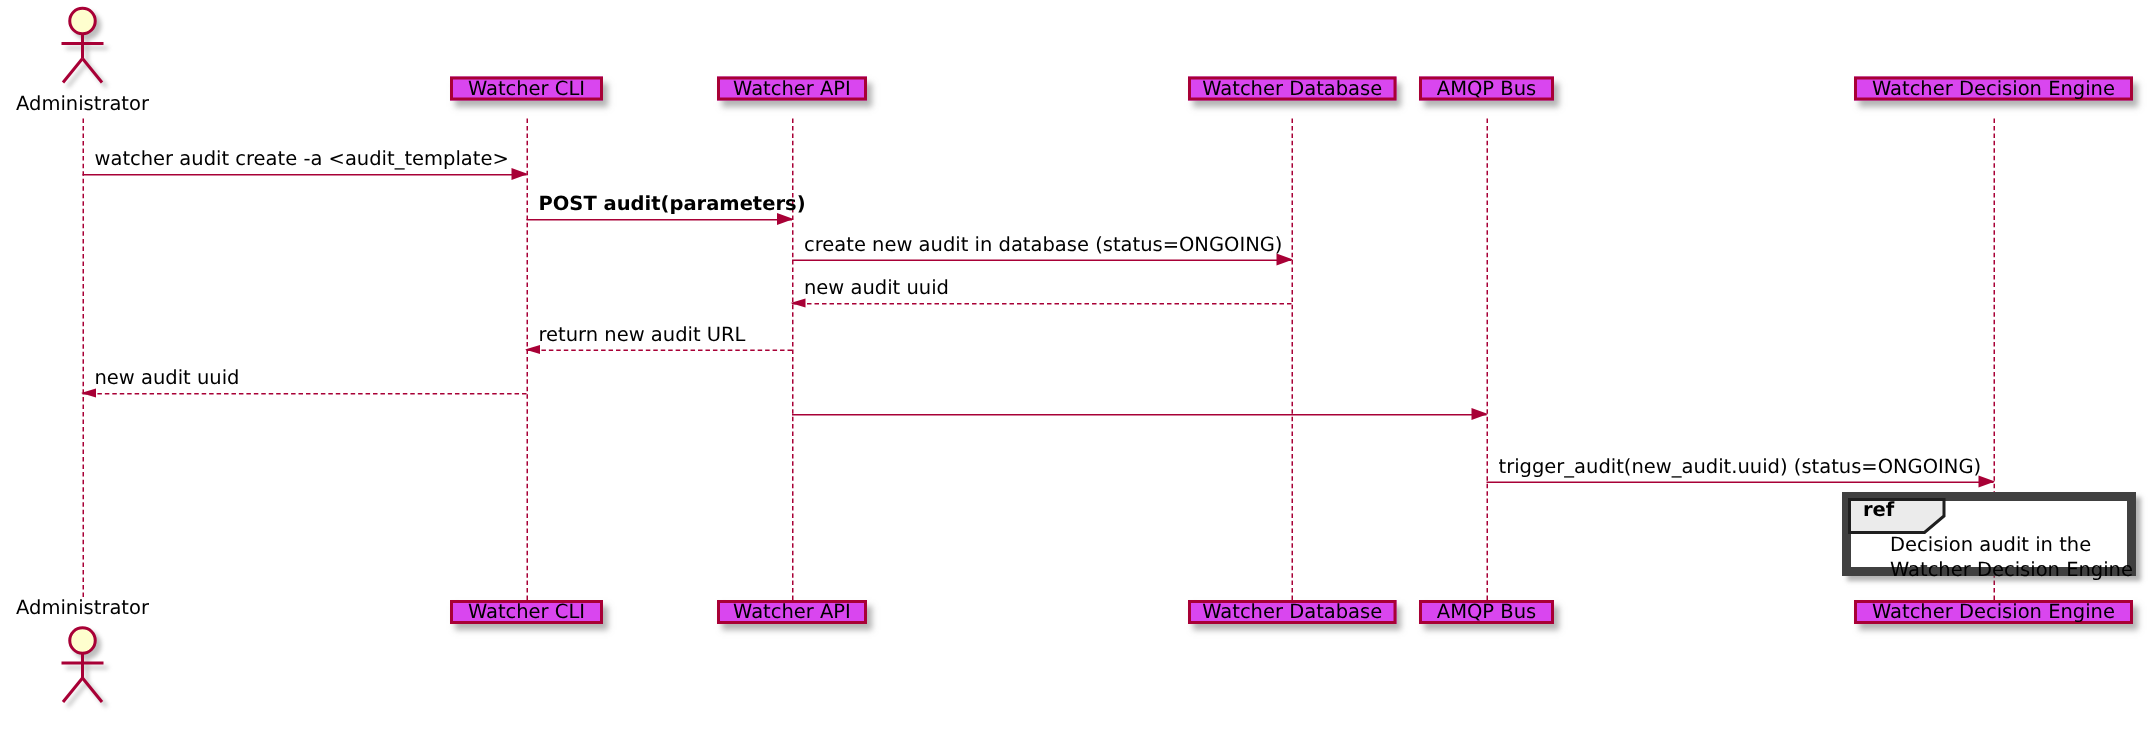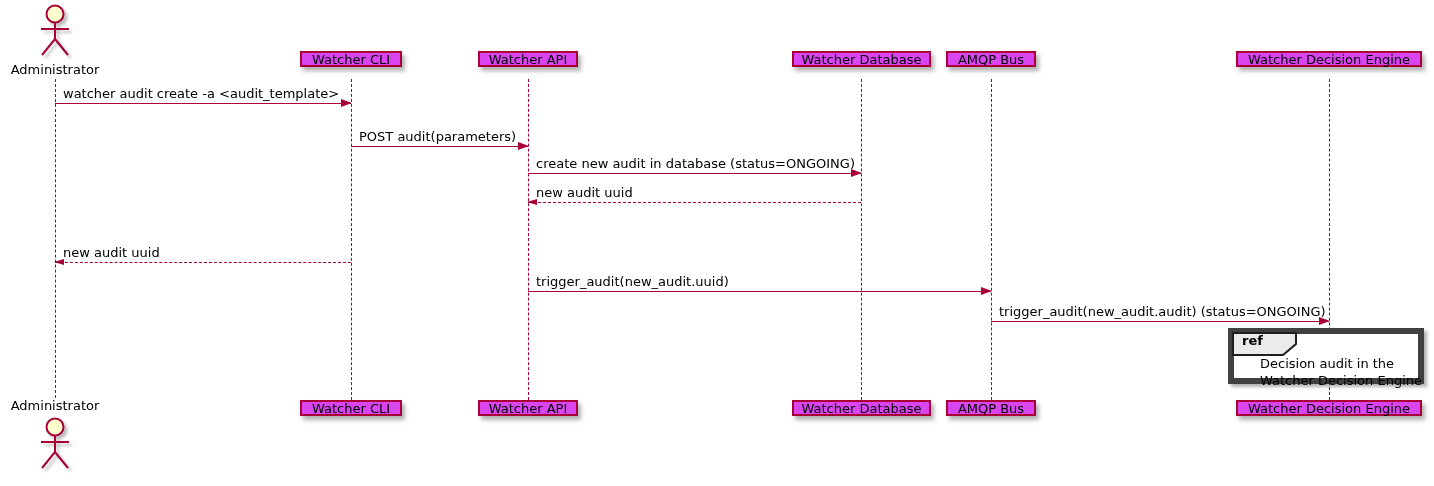--- a/index.html
+++ b/index.html
@@ -73,58 +73,63 @@
   <div class="participant" style="left:792px;  top:51px; width:139px;">
     <span>Watcher Database</span>
     </div>
   <div class="participant" style="left:946px;  top:51px; width:90px;">
     <span>AMQP Bus</span>
     </div>
   <div class="participant" style="left:1236px; top:51px; width:186px;">
     <span>Watcher Decision Engine</span>
     </div>
 
-  <div class="msg solid" style="left:55px;  top:86px; width:296px;">
+  <div class="msg solid" style="left:55px;  top:99px; width:296px;">
     <div class="msg-label">watcher audit create -a &lt;audit_template&gt;</div>
     <div class="msg-line">
         <span class="arrowhead-right"></span>
       </div>
   </div>
-  <div class="msg solid" style="left:351px; top:129px; width:177px;">
+  <div class="msg solid" style="left:351px; top:129px; width:177px;font-weight:bold;">
     <div class="msg-label">POST audit(parameters)</div>
     <div class="msg-line">
         <span class="arrowhead-right"></span>
       </div>
   </div>
   <div class="msg solid" style="left:528px; top:156px; width:333px;">
     <div class="msg-label">create new audit in database (status=ONGOING)</div>
     <div class="msg-line">
         <span class="arrowhead-right"></span>
       </div>
   </div>
   <div class="msg dashed" style="left:528px; top:185px; width:333px;">
     <div class="msg-label">new audit uuid</div>
     <div class="msg-line">
         <span class="arrowhead-left"></span>
       </div>
   </div>
+  <div class="msg dashed" style="left:351px; top:216px; width:177px;">
+    <div class="msg-label">return new audit URL</div>
+    <div class="msg-line">
+        <span class="arrowhead-left"></span>
+      </div>
+  </div>
   <div class="msg dashed" style="left:55px;  top:245px; width:296px;">
     <div class="msg-label">new audit uuid</div>
     <div class="msg-line">
         <span class="arrowhead-left"></span>
       </div>
   </div>
   <div class="msg solid" style="left:528px; top:274px; width:463px;">
-    <div class="msg-label">trigger_audit(new_audit.uuid)</div>
     <div class="msg-line">
         <span class="arrowhead-right"></span>
       </div>
   </div>
   <div class="msg solid" style="left:991px; top:304px; width:338px;">
-    <div class="msg-label">trigger_audit(new_audit.audit) (status=ONGOING)</div>
+    <div class="msg-label">trigger_audit(new_audit.uuid) (status=ONGOING)</div>
     <div class="msg-line">
         <span class="arrowhead-right"></span>
       </div>
   </div>
 
   <div class="ref-frame">
     <div class="ref-tab">
       <svg width="66" height="24">
         <path d="M1,1 H64 V12 L51,23 H1 Z" fill="#EBEBEB" stroke="#1f1f1f" stroke-width="2"></path>
       </svg>

